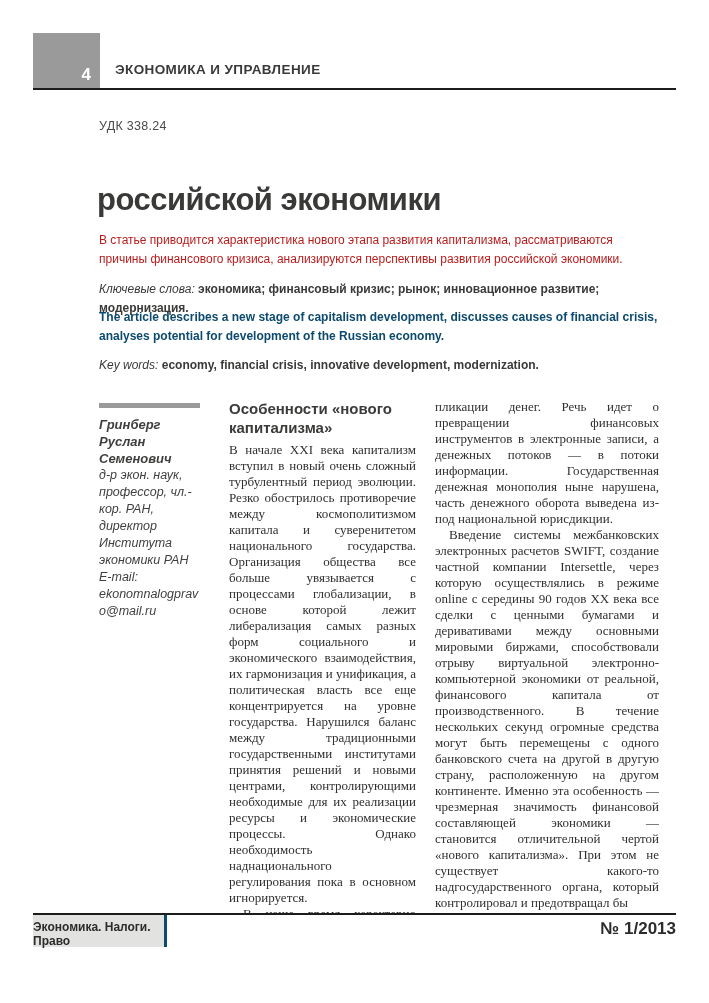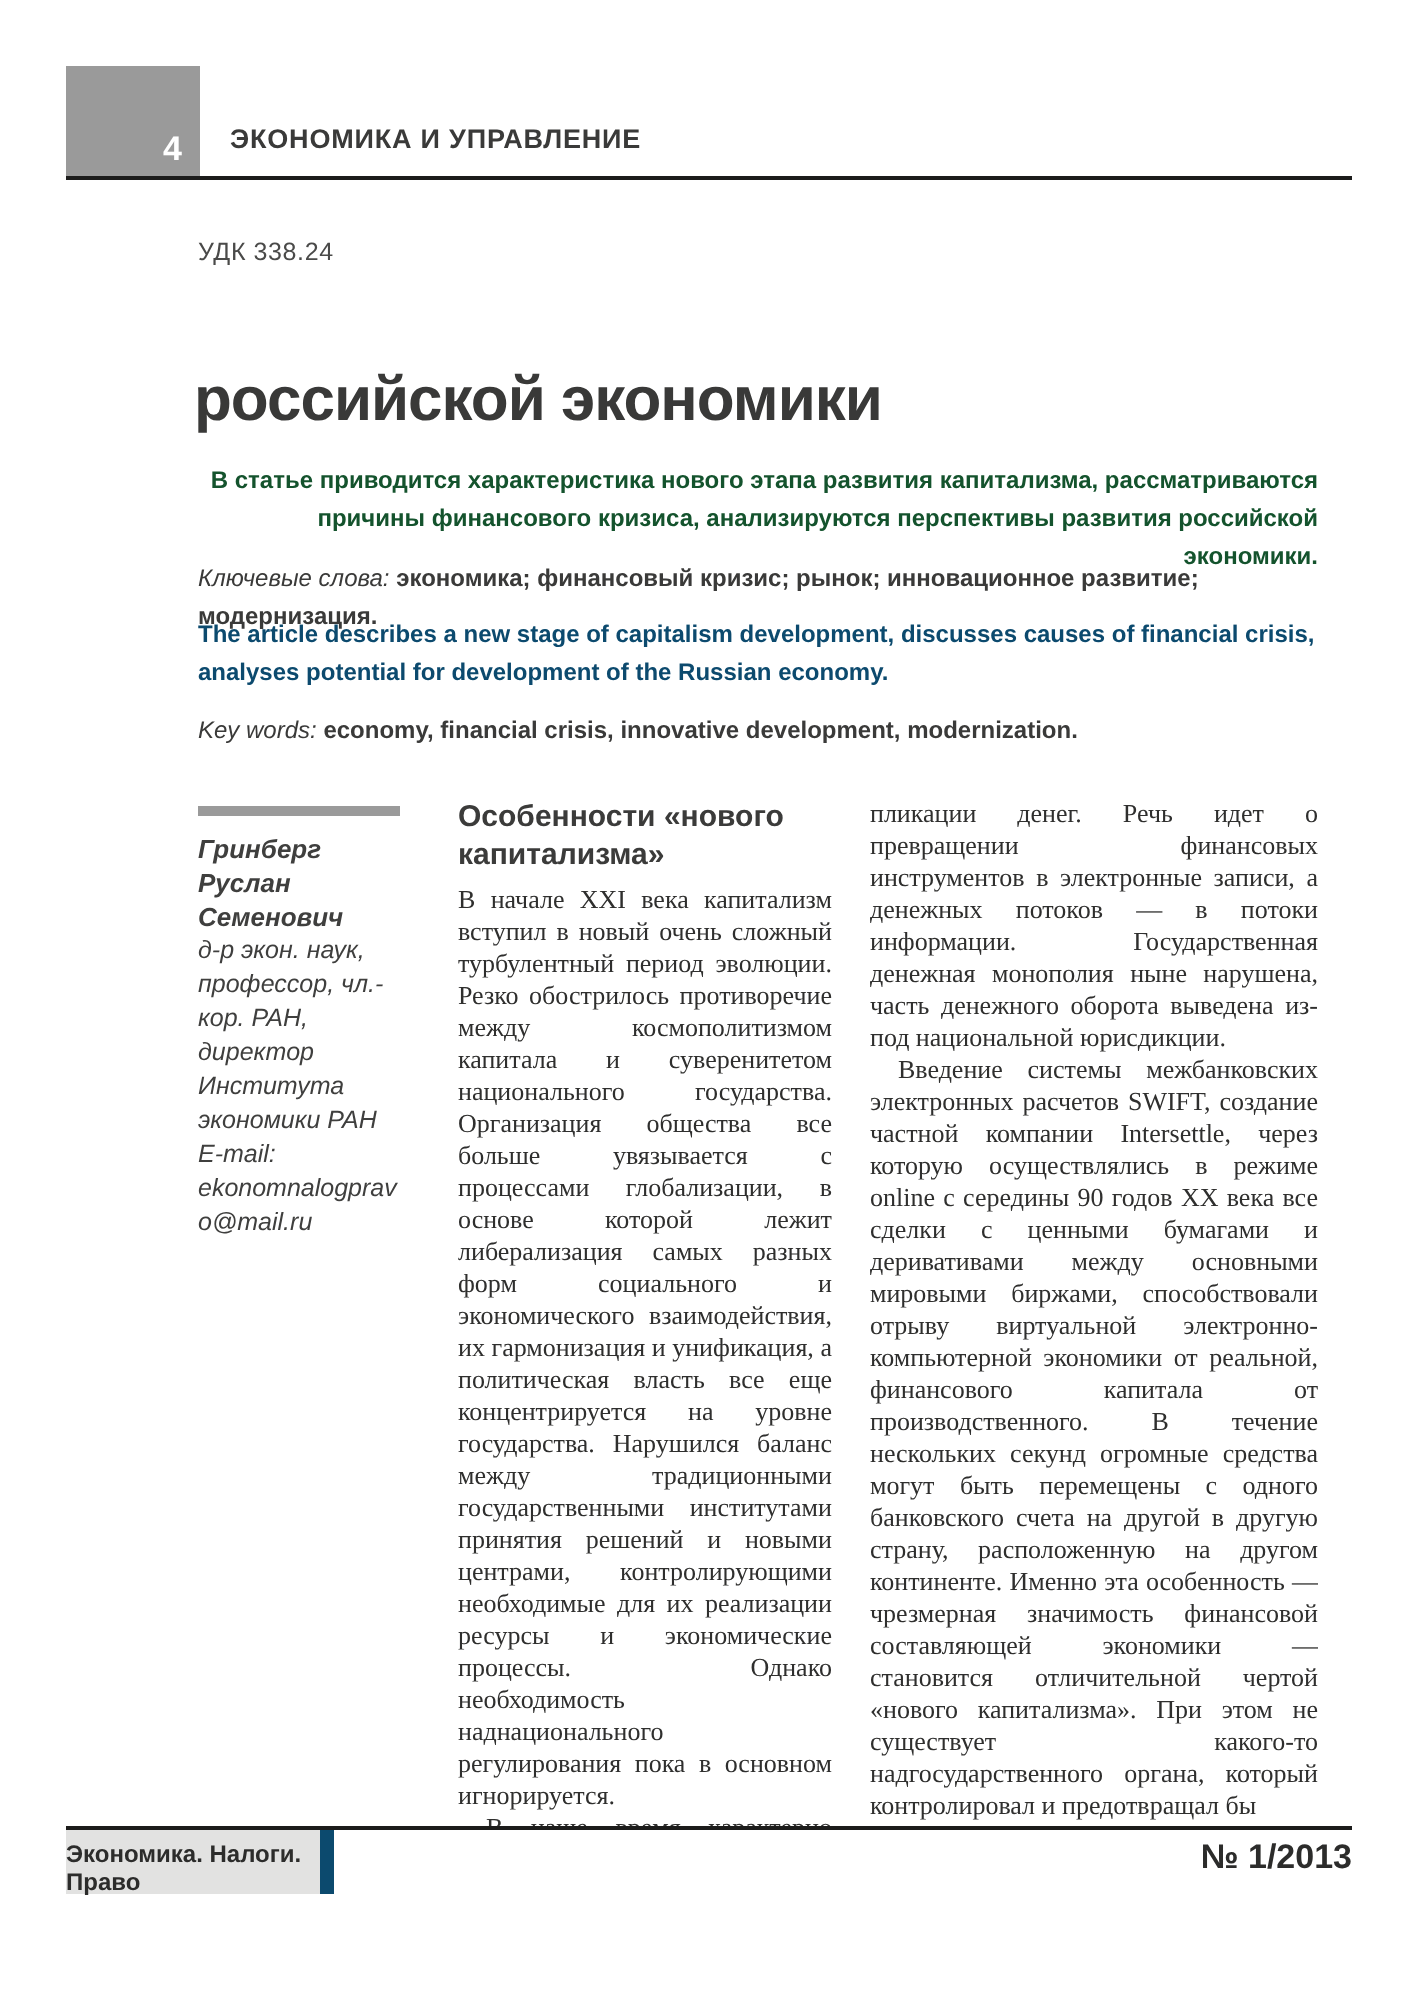--- a/index.html
+++ b/index.html
@@ -22,21 +22,21 @@
   }
   .header-rule { position:absolute; left:33px; top:88px; width:643px; height:2px; background:#1c1c1b; }
   
   .udc { position:absolute; left:99px; top:119px; font-size:12.5px; color:#4a4a49; letter-spacing:0.3px; }
   .title {
     position:absolute; left:97px; top:146px; width:520px;
     font-size:31px; line-height:36px; font-weight:bold; letter-spacing:-0.5px; color:#393938;
   }
   .abstract-ru {
     position:absolute; left:99px; top:231px; width:560px;
-    font-size:12px; line-height:19px; font-weight:bold; color:#14532d;text-align:right;
+    font-size:12px; line-height:19px; font-weight:normal; color:#b91c1c;
   }
   .keywords-ru { position:absolute; left:99px; top:280px; width:560px; font-size:12px; line-height:19px; }
   .keywords-ru .lbl, .keywords-en .lbl { font-style:italic; font-weight:normal; }
   .keywords-ru .val, .keywords-en .val { font-weight:bold; }
   .abstract-en {
     position:absolute; left:99px; top:308px; width:560px;
     font-size:12px; line-height:19px; font-weight:bold; color:#0c4a6e;
   }
   .keywords-en { position:absolute; left:99px; top:356px; width:560px; font-size:12px; line-height:19px; }
   
@@ -54,21 +54,21 @@
   }
   .bodytext {
     font-family:"Liberation Serif", serif; font-size:13px; line-height:16px;
     color:#2f2f2e; text-align:justify; hyphens:auto; -webkit-hyphens:auto;
   }
   .bodytext p.indent { text-indent:14px; }
   
   .footer-rule { position:absolute; left:33px; top:913px; width:643px; height:2px; background:#1c1c1b; }
   .footer-box {
     position:absolute; left:33px; top:915px; width:134px; height:32px;
-    background:#e2e2e1; border-right:7px solid #0c4a6e;
+    background:#e2e2e1; border-right:3px solid #0c4a6e;
     display:flex; align-items:flex-start; justify-content:center; padding-top:5px;
   }
   .footer-box .jt { font-size:12px; font-weight:bold; color:#2c2c2b; }
   .footer-issue {
     position:absolute; right:33px; top:919px; font-size:17px; font-weight:bold; color:#2c2c2b;
   }
 </style>
 </head>
 <body>
 

